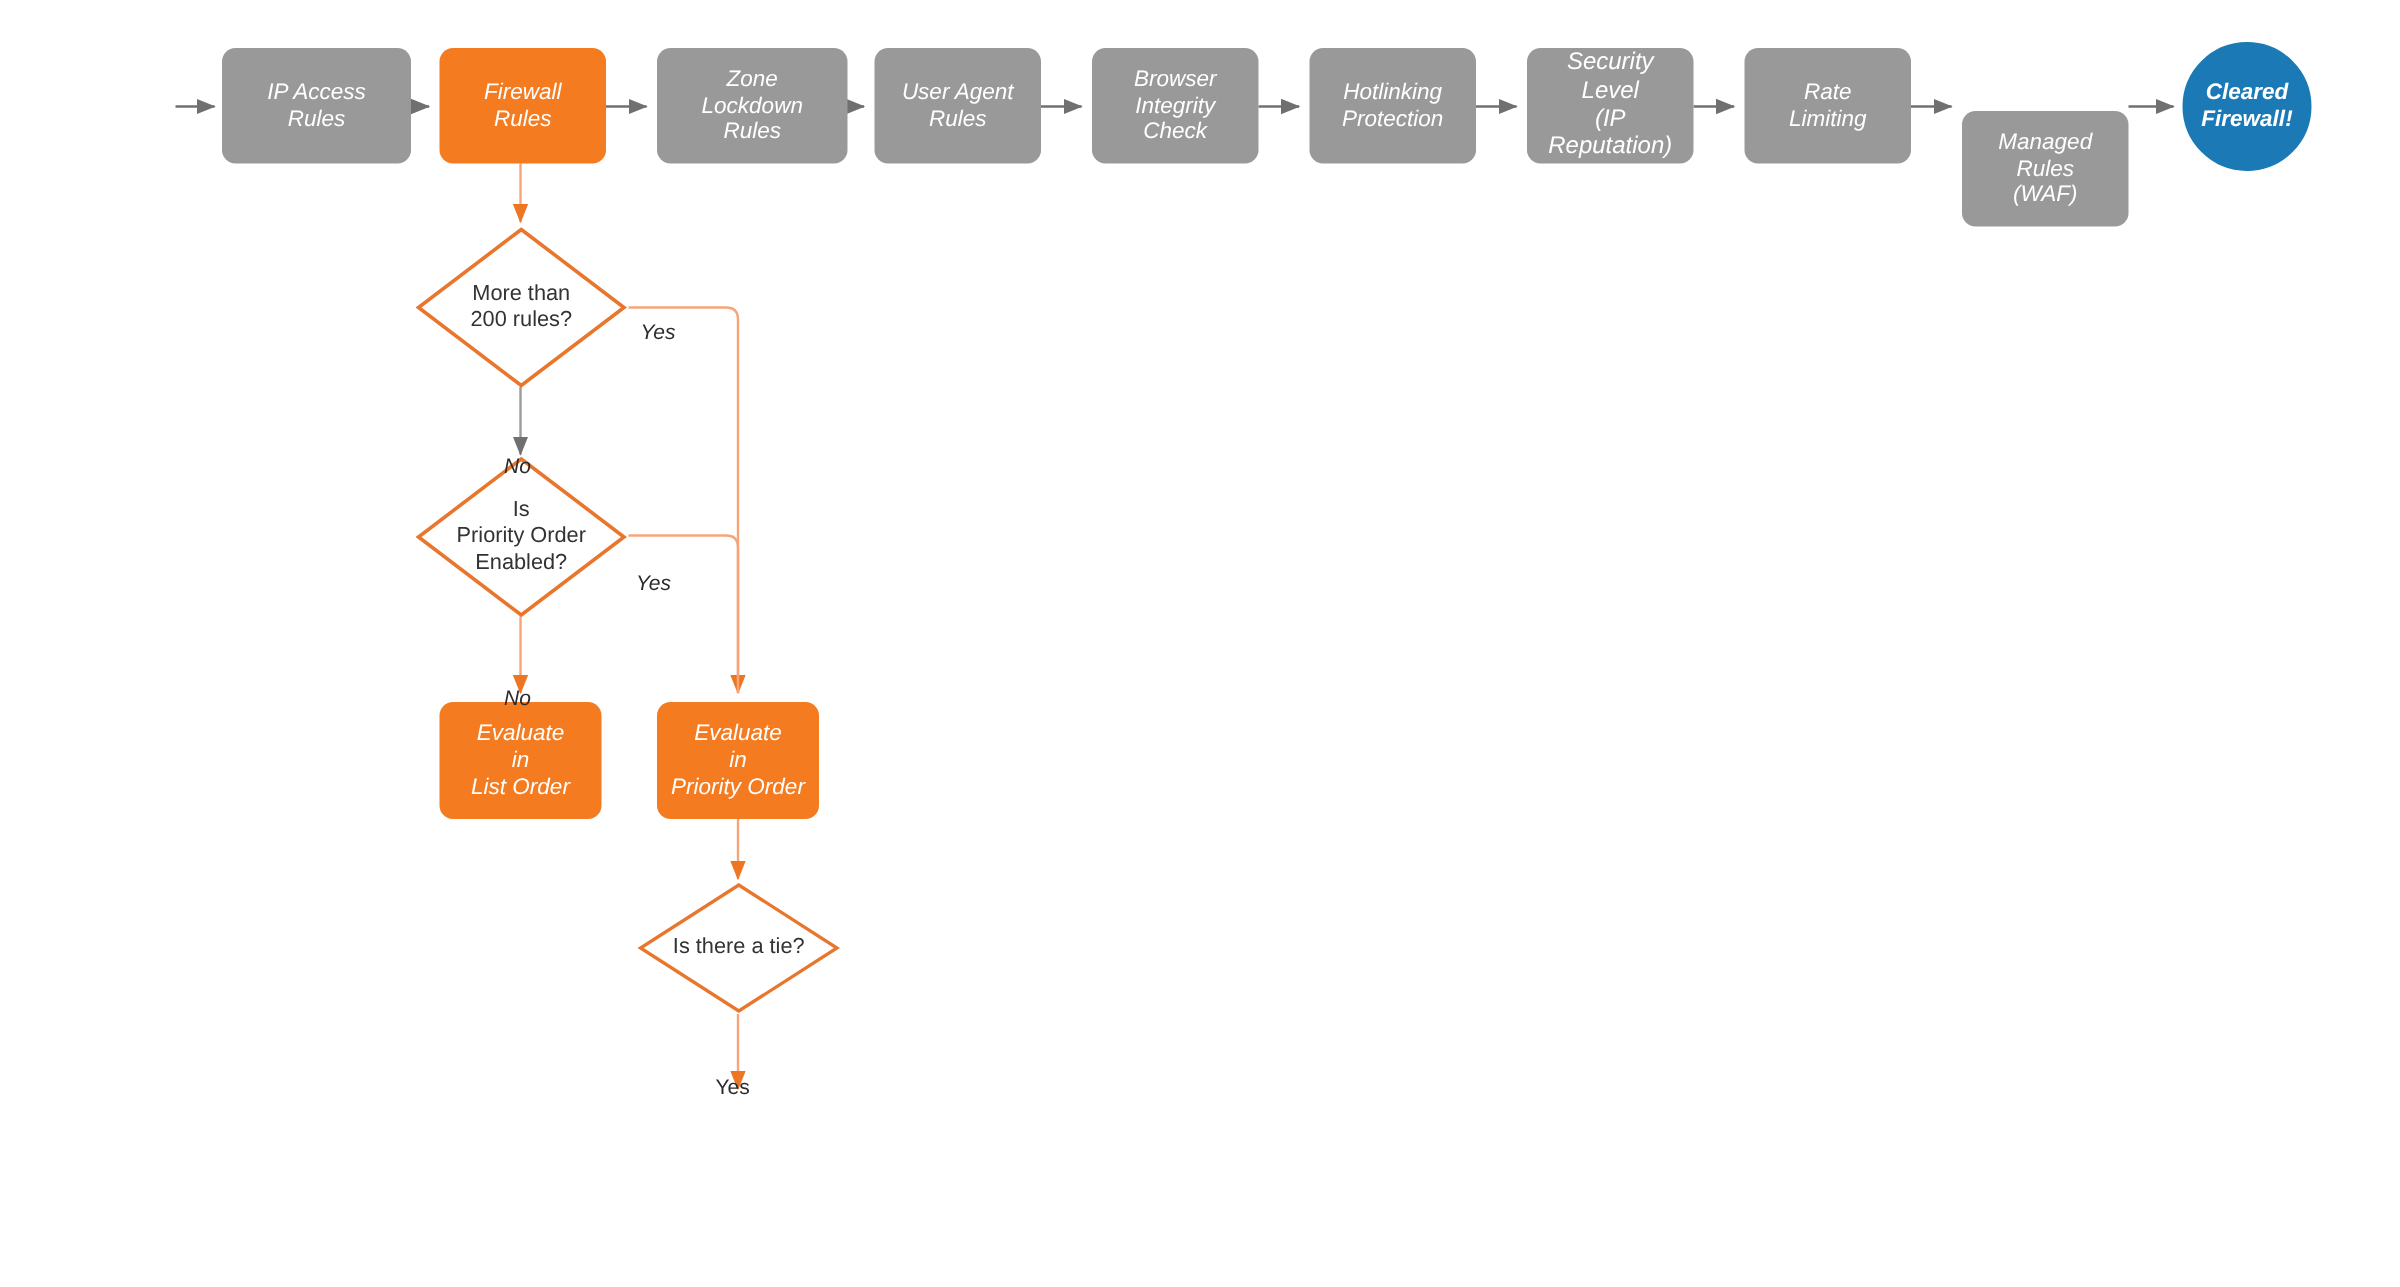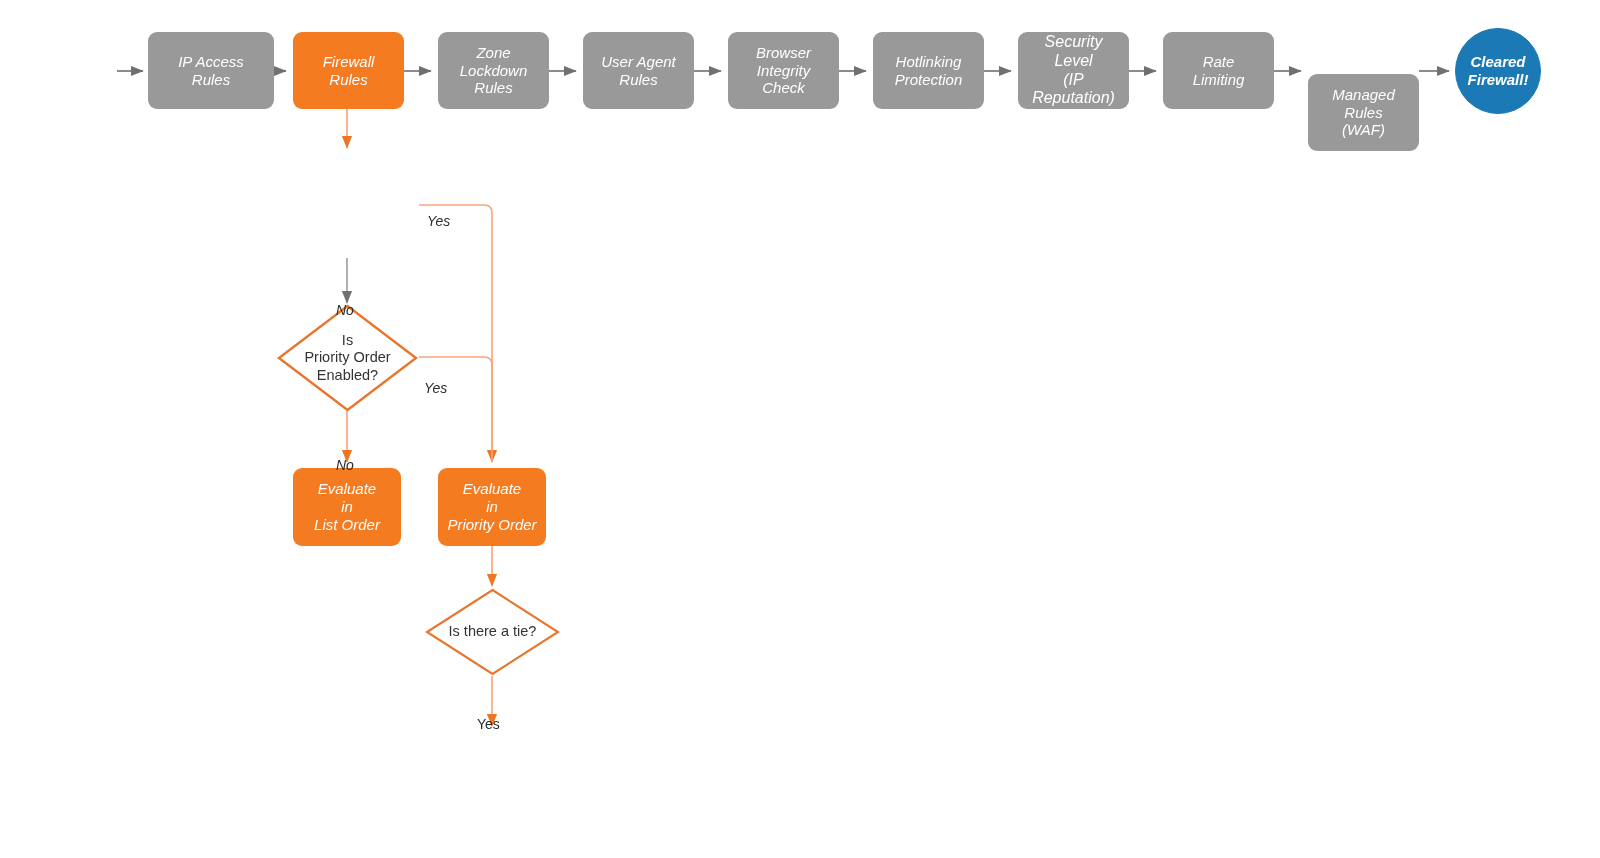--- a/index.html
+++ b/index.html
@@ -140,21 +140,21 @@
   <div class="node box gray" style="left:148px; top:32px; width:126px; height:77px;">
     <span style="white-space:pre-line;">IP Access
 Rules</span>
   </div>
 
   <div class="node box orange" style="left:293px; top:32px; width:111px; height:77px;justify-content:center;">
     <span style="white-space:pre-line;">Firewall
 Rules</span>
   </div>
 
-  <div class="node box gray" style="left:438px; top:32px; width:111px; height:77px;">
+  <div class="node box gray" style="left:438px; top:32px; width:127px; height:77px;">
     <span style="white-space:pre-line;">Zone
 Lockdown
 Rules</span>
   </div>
 
   <div class="node box gray" style="left:583px; top:32px; width:111px; height:77px;align-items:center;">
     <span style="white-space:pre-line;">User Agent
 Rules</span>
   </div>
 
@@ -184,20 +184,27 @@
     <span style="white-space:pre-line;">Managed
 Rules
 (WAF)</span>
   </div>
 
   <div class="node circle filled" style="left:1455px; top:28px; width:86px; height:86px;">
     <span style="white-space:pre-line;">Cleared
 Firewall!</span>
   </div>
 
+  <div class="node diamond" style="left:277px; top:151px; width:141px; height:108px;">
+    <svg class="dshape" viewBox="0 0 141 108" preserveAspectRatio="none">
+      <polygon points="70.5,2 139,54 70.5,106 2,54" fill="#ffffff" stroke="#E8762C" stroke-width="2.4"></polygon>
+    </svg>
+    <span class="dlabel">More than
+200 rules?</span>
+  </div>
 
   <div class="node diamond" style="left:277px; top:304px; width:141px; height:108px;">
     <svg class="dshape" viewBox="0 0 141 108" preserveAspectRatio="none">
       <polygon points="70.5,2 139,54 70.5,106 2,54" fill="#ffffff" stroke="#E8762C" stroke-width="2.4"></polygon>
     </svg>
     <span class="dlabel">Is
 Priority Order
 Enabled?</span>
   </div>
 

